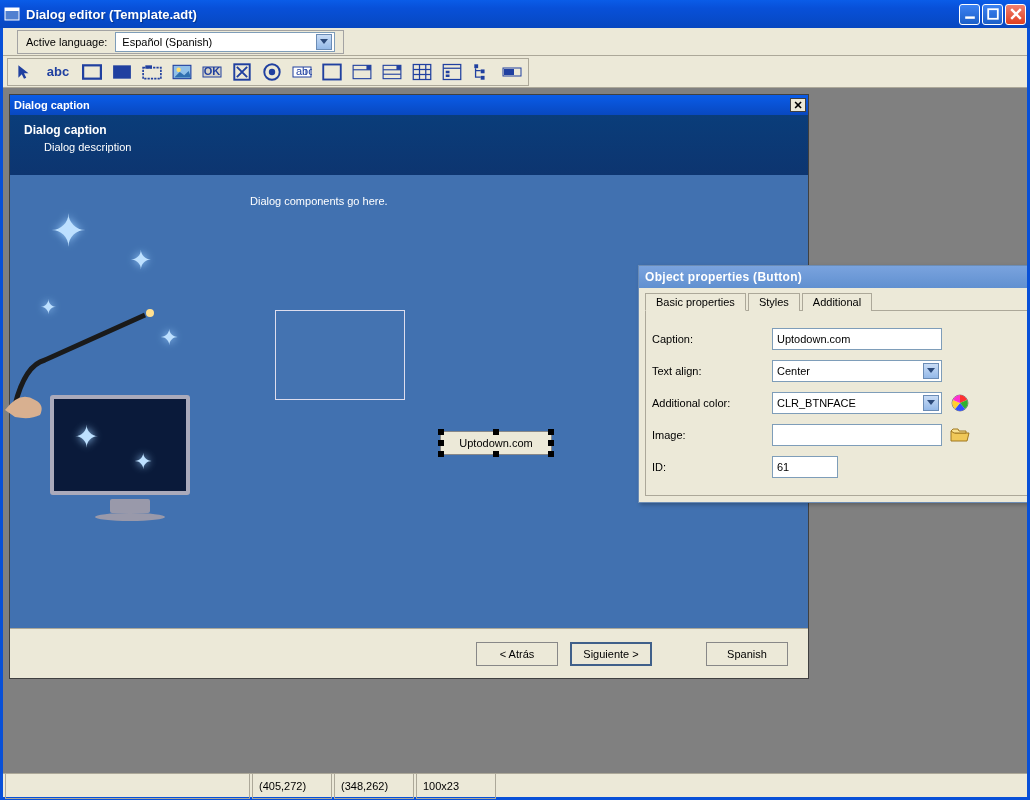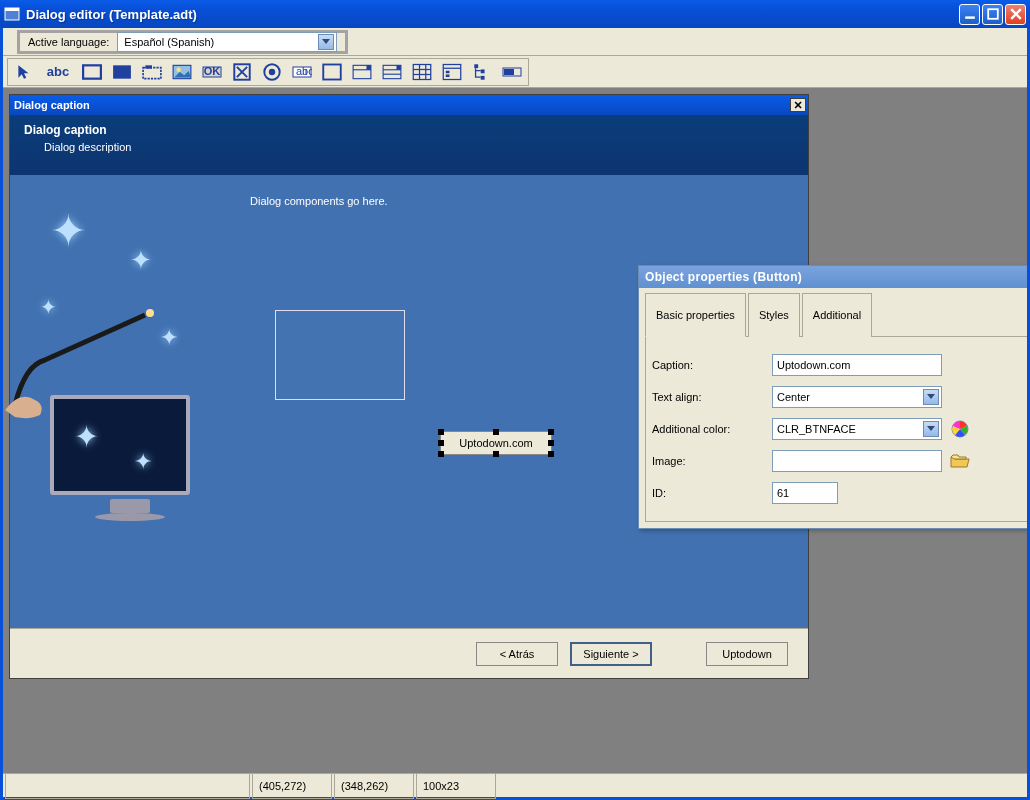--- a/index.html
+++ b/index.html
@@ -15,21 +15,21 @@
 .winbtn.max { background: linear-gradient(to bottom, #3c82f3, #1b5fc8); }
 .winbtn.close { background: linear-gradient(to bottom, #f08070, #e04020); border-color: #fff; }
 .winbtn svg { width: 12px; height: 12px; }
 
 .outer-frame { border: 3px solid #0850d8; border-top: none; height: 772px; background: #ece9d8; display: flex; flex-direction: column; }
 
 .menubar { height: 28px; background: #ece9d8; border-bottom: 1px solid #aca899; display: flex; align-items: center; padding: 2px 4px; gap: 2px; }
 .menu-group { border: 1px solid #aca899; background: #ece9d8; height: 24px; display: flex; align-items: center; padding: 0 6px; }
 .menu-item { padding: 2px 12px; cursor: pointer; }
 .menu-item u { text-decoration: underline; }
-.lang-group { border: 3px solid #a3a3a3; height: 24px; display: flex; align-items: center; padding: 0 8px; gap: 8px; }
+.lang-group { border: 1px solid #a3a3a3; height: 24px; display: flex; align-items: center; padding: 0 8px; gap: 8px; }
 .lang-label { white-space: nowrap; }
 .lang-select { width: 220px; height: 20px; border: 1px solid #7e9db9; background: #fff; display: flex; align-items: center; justify-content: space-between; padding: 0 2px 0 6px; }
 .dropdown-btn { width: 16px; height: 16px; background: linear-gradient(to bottom, #c9dcf5, #94b9e8); border: 1px solid #6b8cb5; display: flex; align-items: center; justify-content: center; }
 
 .toolbar { height: 32px; background: #ece9d8; border-bottom: 1px solid #aca899; display: flex; align-items: center; padding: 2px 4px; gap: 2px; }
 .tool-group { border: 1px solid #aca899; height: 28px; display: flex; align-items: center; padding: 0 4px; gap: 6px; }
 .tool-btn { width: 24px; height: 22px; display: flex; align-items: center; justify-content: center; cursor: pointer; }
 .tool-btn svg { width: 20px; height: 18px; }
 .tool-btn.abc { width: 32px; color: #2040a0; font-weight: bold; font-size: 13px; }
 
@@ -52,21 +52,21 @@
 .sh-bl { left: -3px; bottom: -3px; } .sh-bm { left: 50%; margin-left: -3px; bottom: -3px; } .sh-br { right: -3px; bottom: -3px; }
 
 .dlg-footer { height: 50px; background: #ece9d8; border-top: 1px solid #aca899; display: flex; align-items: center; justify-content: flex-end; padding: 0 20px; gap: 12px; }
 .dlg-btn { width: 82px; height: 24px; border: 1px solid #888; background: #ece9d8; display: flex; align-items: center; justify-content: center; cursor: pointer; }
 .dlg-btn.default { border: 2px solid #40608a; }
 .dlg-footer-gap { width: 30px; }
 
 .props-panel { position: absolute; left: 635px; top: 177px; width: 450px; background: #ece9d8; border: 1px solid #6b8cb5; box-shadow: 2px 2px 4px rgba(0,0,0,0.25); }
 .props-title { height: 22px; background: linear-gradient(to bottom, #7aa3de, #6090d0); color: #fff; font-weight: bold; padding: 0 6px; display: flex; align-items: center; letter-spacing: 0.3px; font-size: 12px; }
 .props-tabs { display: flex; padding: 4px 6px 0 6px; background: #ece9d8; }
-.props-tab { padding: 15px 10px; border: 1px solid #aca899; border-bottom: none; background: #ece9d8; position: relative; top: 1px; margin-right: 2px; cursor: pointer; }
+.props-tab { padding: 2px 10px; border: 1px solid #aca899; border-bottom: none; background: #ece9d8; position: relative; top: 1px; margin-right: 2px; cursor: pointer; }
 .props-tab.active { background: #ece9d8; border-bottom: 1px solid #ece9d8; z-index: 2; }
 .props-body { border: 1px solid #aca899; margin: 0 6px 6px 6px; padding: 12px 6px; background: #ece9d8; }
 .prop-row { display: flex; align-items: center; height: 32px; }
 .prop-label { width: 120px; font-size: 11px; }
 .prop-input { width: 170px; height: 22px; border: 1px solid #7e9db9; background: #fff; padding: 0 4px; display: flex; align-items: center; font-size: 11px; }
 .prop-select { width: 170px; height: 22px; border: 1px solid #7e9db9; background: #fff; display: flex; align-items: center; justify-content: space-between; padding: 0 2px 0 4px; font-size: 11px; }
 .prop-input.narrow { width: 66px; }
 .prop-icon { width: 24px; height: 22px; margin-left: 6px; display: flex; align-items: center; justify-content: center; }
 
 .statusbar { height: 24px; background: #ece9d8; border-top: 1px solid #aca899; display: flex; align-items: center; padding: 0 2px; }
@@ -289,21 +289,21 @@
       </div>
       <div class="dlg-footer">
         <div class="dlg-btn">
             <span>&lt; Atrás</span>
           </div>
         <div class="dlg-btn default">
             <span>Siguiente &gt;</span>
           </div>
         <div class="dlg-footer-gap"></div>
         <div class="dlg-btn">
-            <span>Uptodown</span>
+            <span>Spanish</span>
           </div>
       </div>
     </div>
 
     <div class="props-panel">
       <div class="props-title">Object properties (Button)</div>
       <div class="props-tabs">
         <div class="props-tab active"><span>Basic properties</span></div>
         <div class="props-tab"><span>Styles</span></div>
         <div class="props-tab"><span>Additional</span></div>

